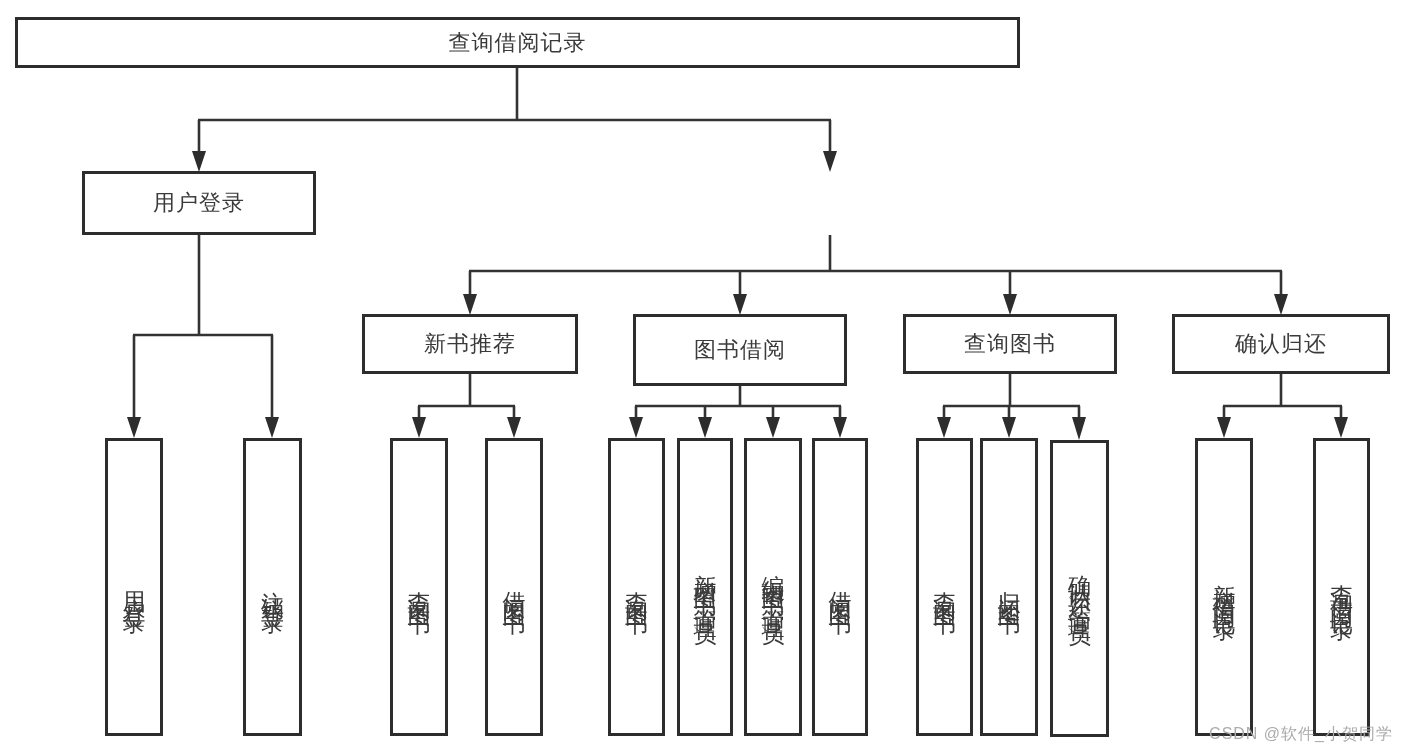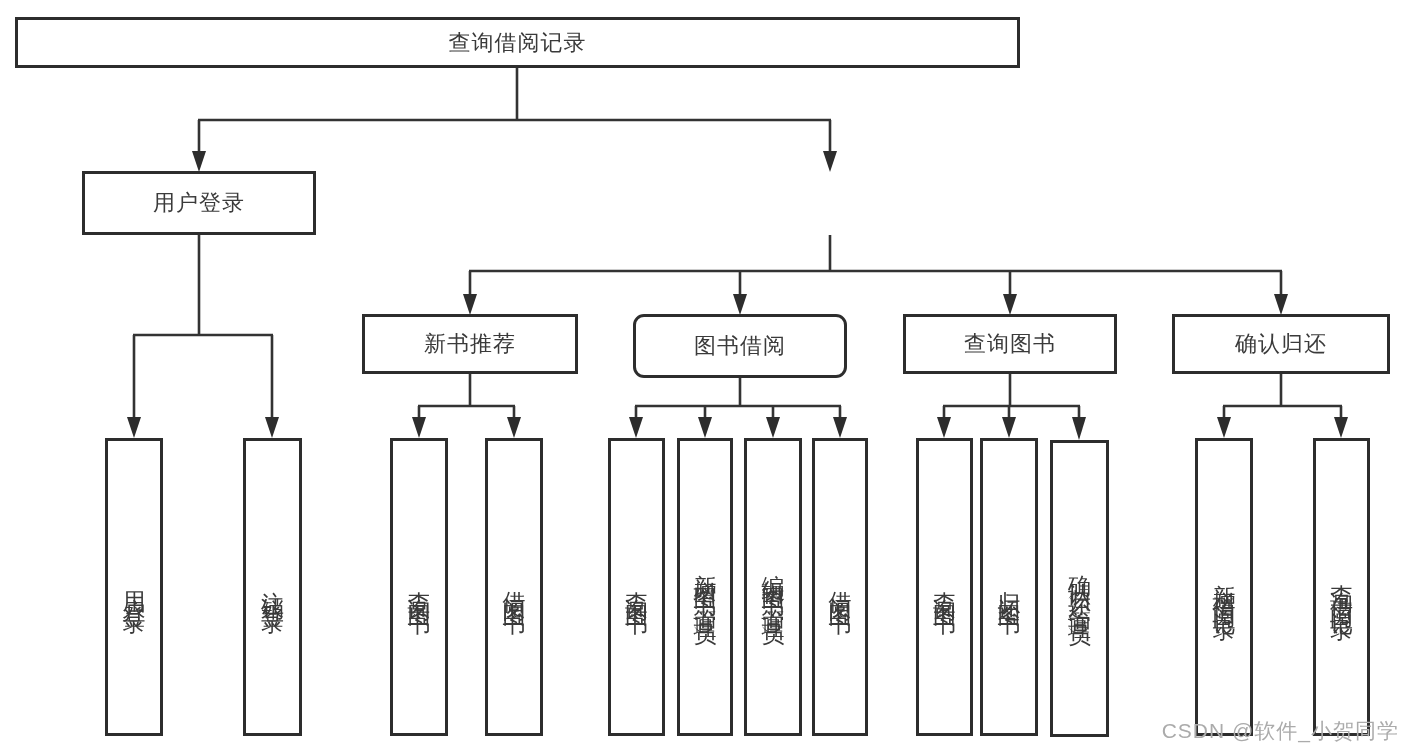--- a/index.html
+++ b/index.html
@@ -24,22 +24,22 @@
   .v-node{
     font-size:23px;
     writing-mode:vertical-rl;
     text-orientation:mixed;
     letter-spacing:7px;
     line-height:1;
   }
   #connectors{position:absolute;left:0;top:0;z-index:1;}
   #watermark{
     position:absolute;
-    right:6px;bottom:2px;
-    font-size:21px;
+    right:12px;bottom:2px;
+    font-size:16px;
     color:#ababab;
     z-index:5;
     white-space:nowrap;
     letter-spacing:1px;
   }
 </style>
 </head>
 <body>
 
 <div id="canvas">
@@ -95,21 +95,21 @@
     <span>查询借阅记录</span>
   </div>
 
   <div class="node h-node" style="left:82px;top:171px;width:234px;height:64px;">
     <span>用户登录</span>
   </div>
 
   <div class="node h-node" style="left:362px;top:314px;width:216px;height:60px;">
     <span>新书推荐</span>
   </div>
-  <div class="node h-node" style="left:633px;top:314px;width:214px;height:64px;border-radius:11px;">
+  <div class="node h-node" style="left:633px;top:314px;width:214px;height:72px;">
     <span>图书借阅</span>
   </div>
   <div class="node h-node" style="left:903px;top:314px;width:214px;height:60px;">
     <span>查询图书</span>
   </div>
   <div class="node h-node" style="left:1172px;top:314px;width:218px;height:60px;">
     <span>确认归还</span>
   </div>
 
   <div class="node v-node" style="left:105px;top:438px;width:58px;height:298px;">

